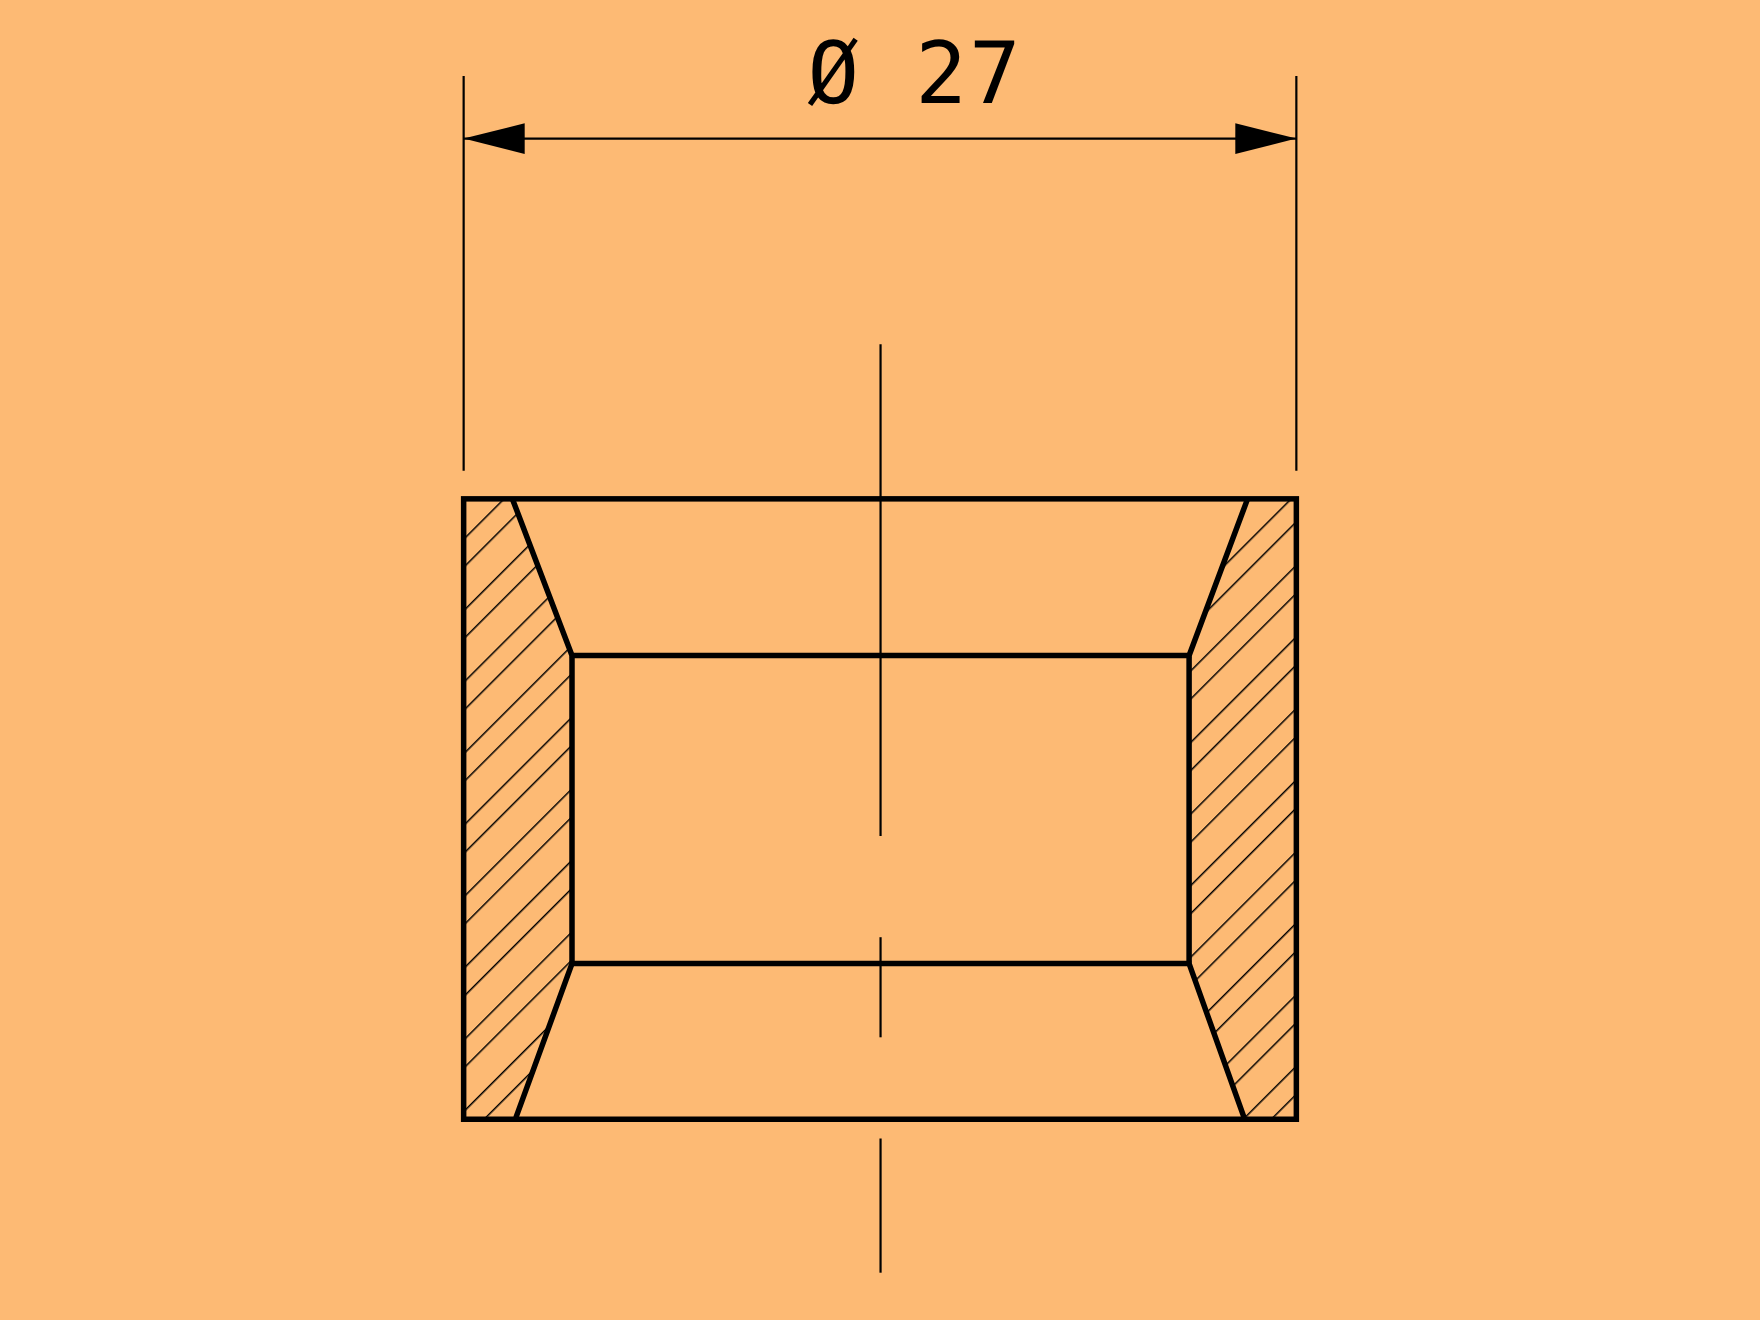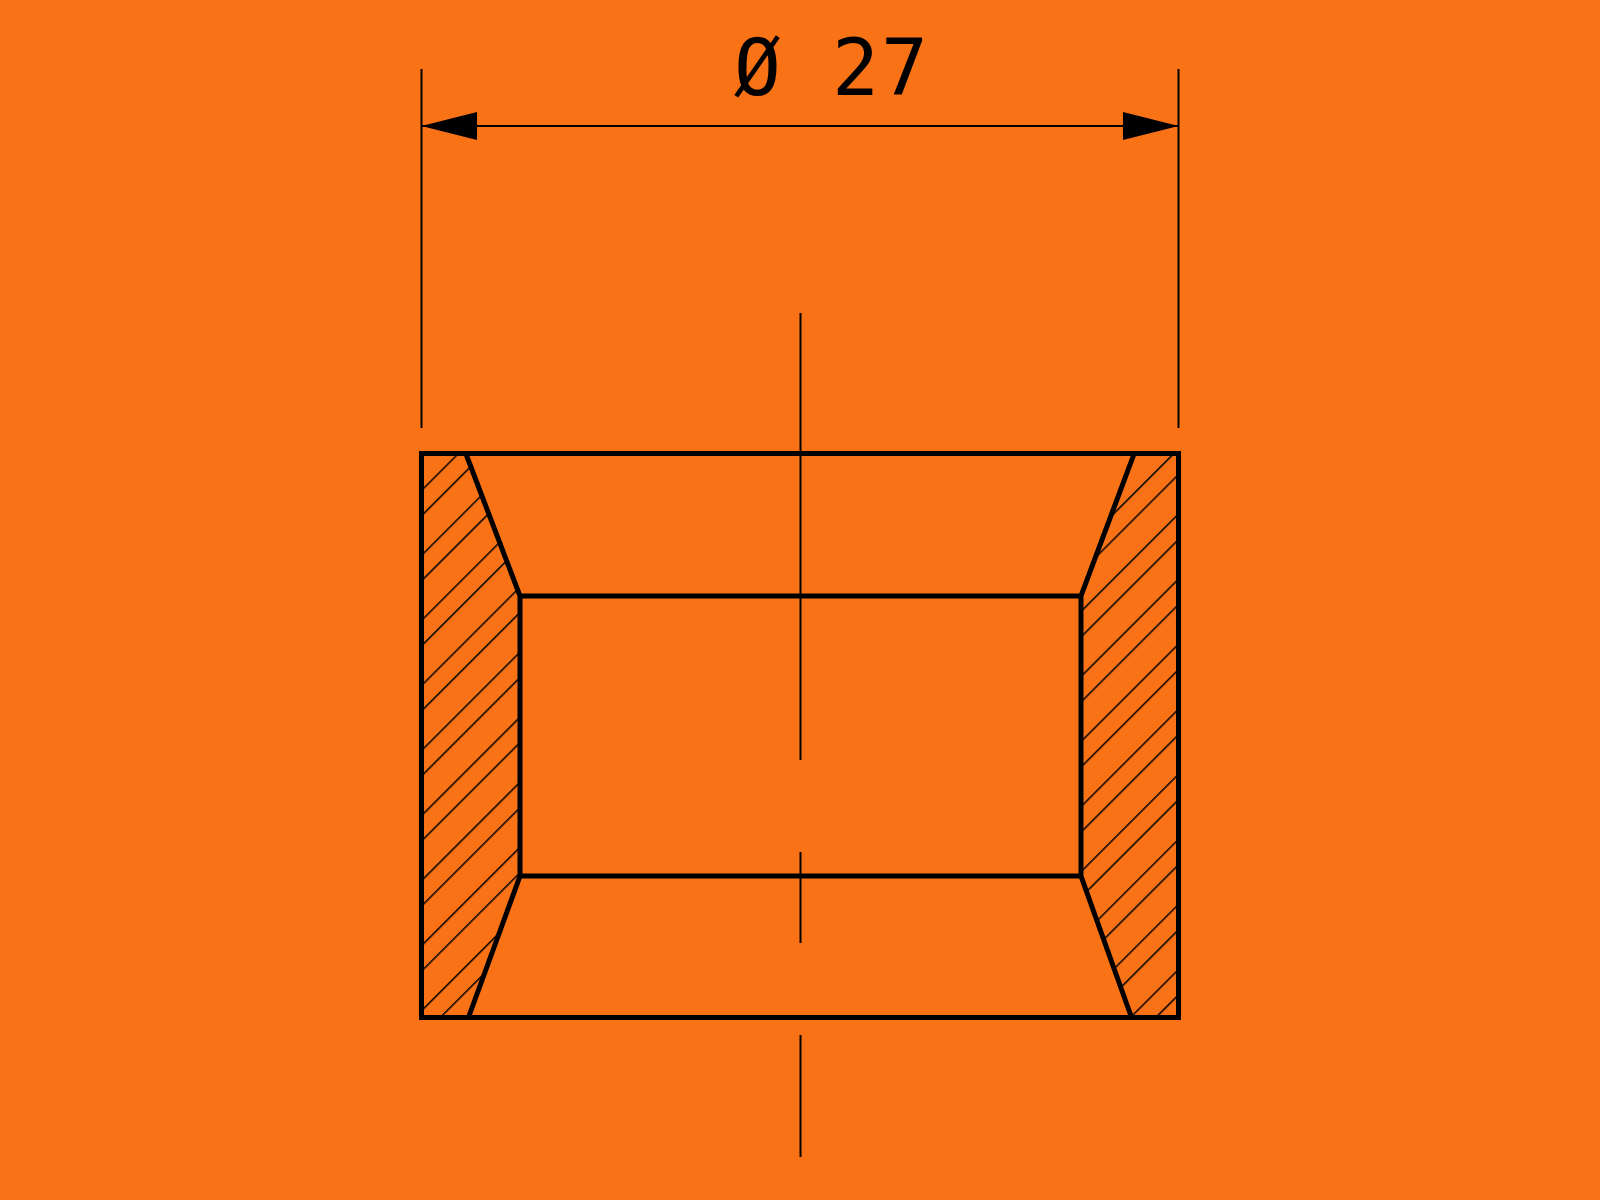--- a/index.html
+++ b/index.html
@@ -8,21 +8,21 @@
     width: 1600px;
     height: 1200px;
     background: #ffffff;
     overflow: hidden;
     font-family: "DejaVu Sans Mono", monospace;
   }
   .sheet {
     position: relative;
     width: 1600px;
     height: 1200px;
-    background: #f97316;
+    background: #fdba74;
   }
   .sheet svg {
     position: absolute;
     left: 0;
     top: 0;
   }
   .dim-text {
     position: absolute;
     top: 29px;
     left: 832px;

